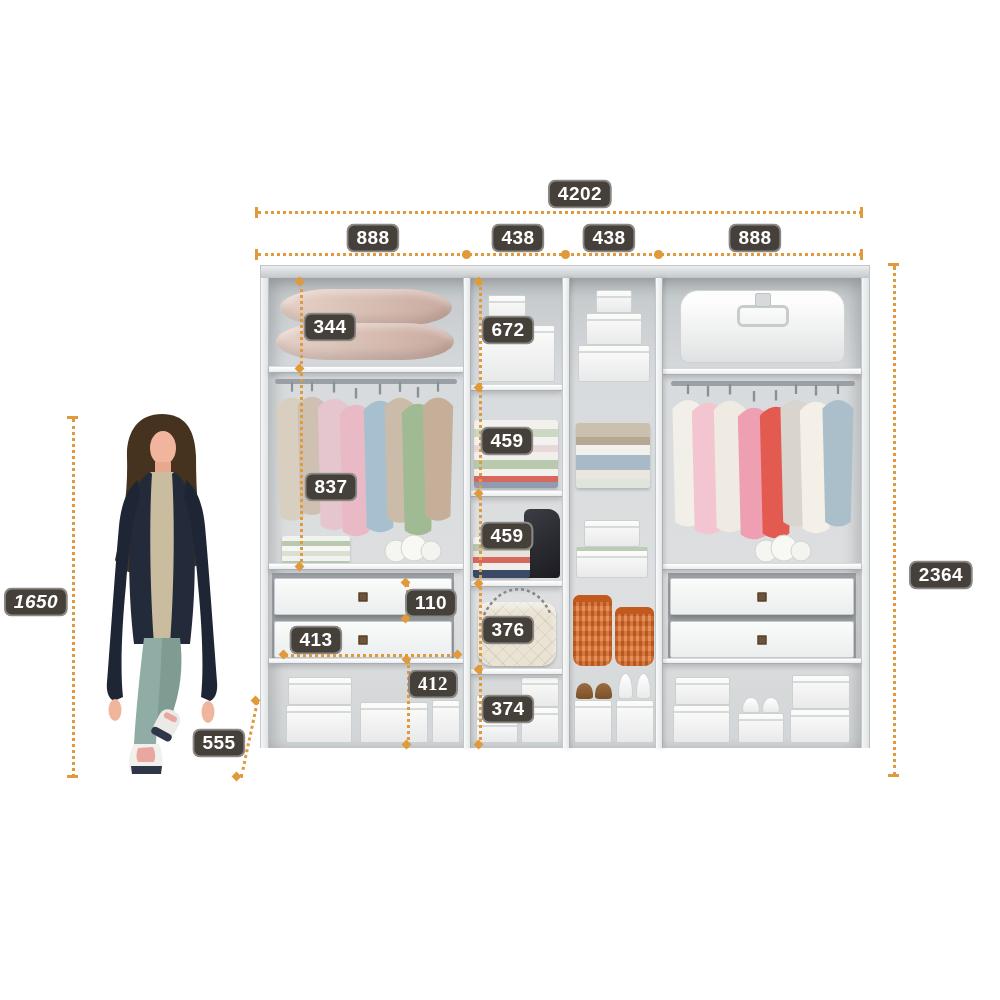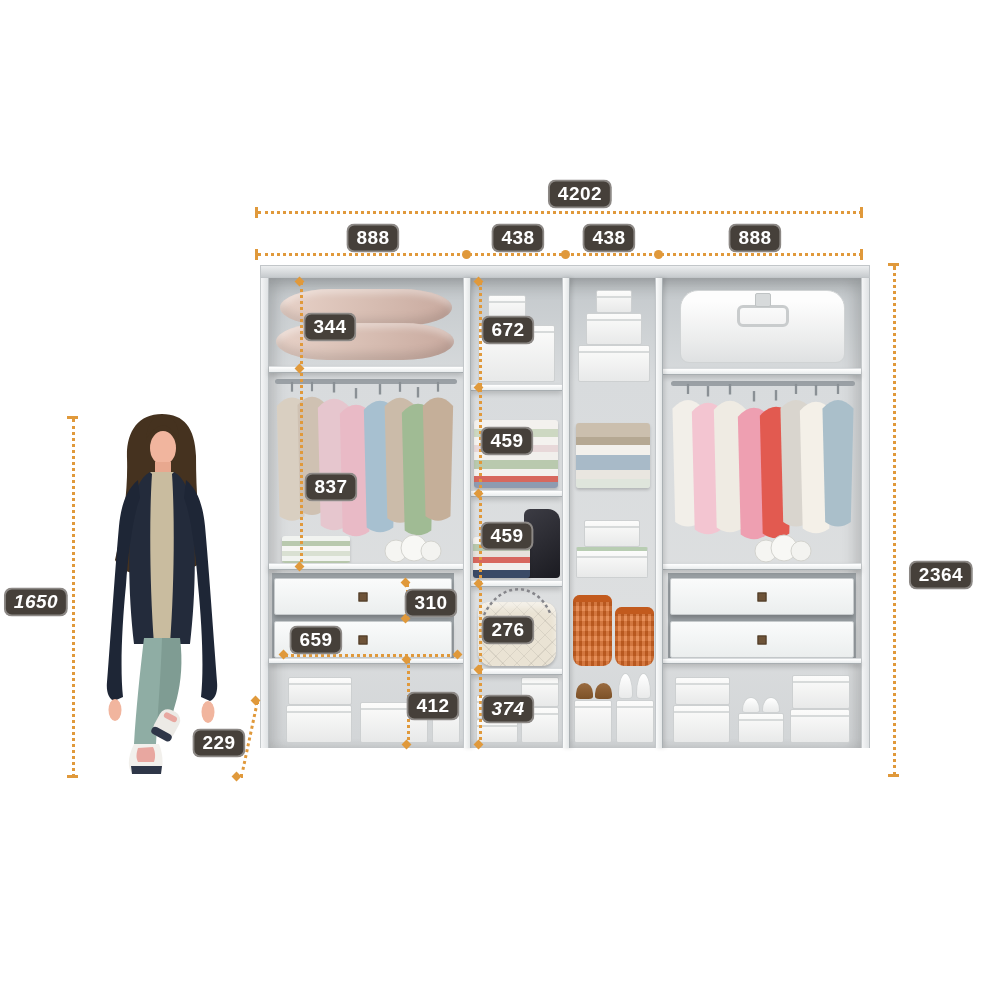--- a/index.html
+++ b/index.html
@@ -287,22 +287,22 @@
   <div class="dlabel" style="left:580px;top:194px;">4202</div>
   <div class="dlabel" style="left:373px;top:238px;">888</div>
   <div class="dlabel" style="left:518px;top:238px;">438</div>
   <div class="dlabel" style="left:609px;top:238px;">438</div>
   <div class="dlabel" style="left:755px;top:238px;">888</div>
   <div class="dlabel" style="left:330px;top:327px;">344</div>
   <div class="dlabel" style="left:508px;top:330px;">672</div>
   <div class="dlabel" style="left:331px;top:487px;">837</div>
   <div class="dlabel" style="left:507px;top:441px;">459</div>
   <div class="dlabel" style="left:507px;top:536px;">459</div>
-  <div class="dlabel" style="left:431px;top:603px;">310</div>
-  <div class="dlabel" style="left:316px;top:640px;">659</div>
-  <div class="dlabel" style="left:508px;top:630px;">276</div>
-  <div class="dlabel" style="left:433px;top:706px;">412</div>
-  <div class="dlabel" style="left:508px;top:709px;font-style:italic;">374</div>
-  <div class="dlabel" style="left:219px;top:743px;">229</div>
+  <div class="dlabel" style="left:431px;top:603px;">110</div>
+  <div class="dlabel" style="left:316px;top:640px;">413</div>
+  <div class="dlabel" style="left:508px;top:630px;">376</div>
+  <div class="dlabel" style="left:433px;top:684px;font-family:Liberation Serif, serif;">412</div>
+  <div class="dlabel" style="left:508px;top:709px;">374</div>
+  <div class="dlabel" style="left:219px;top:743px;">555</div>
   <div class="dlabel" style="left:36px;top:602px;font-style:italic;">1650</div>
   <div class="dlabel" style="left:941px;top:531px;margin-top:44px;">2364</div>
 
 </div>
 
 </body></html>

